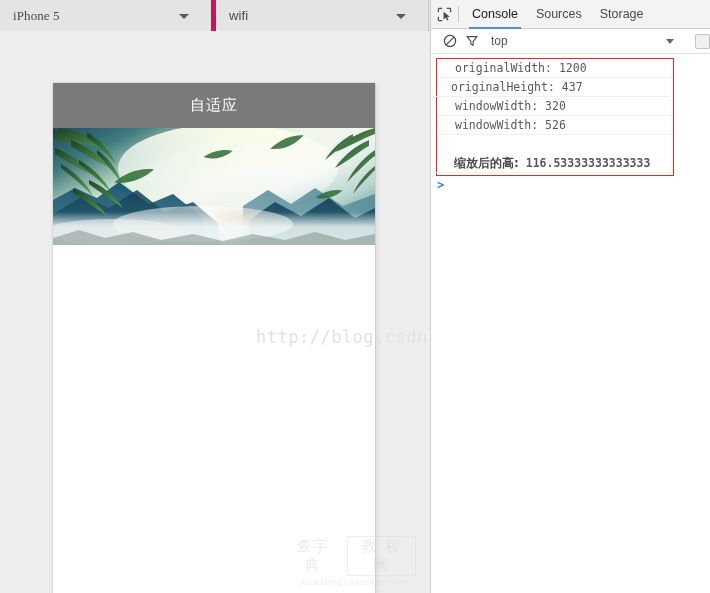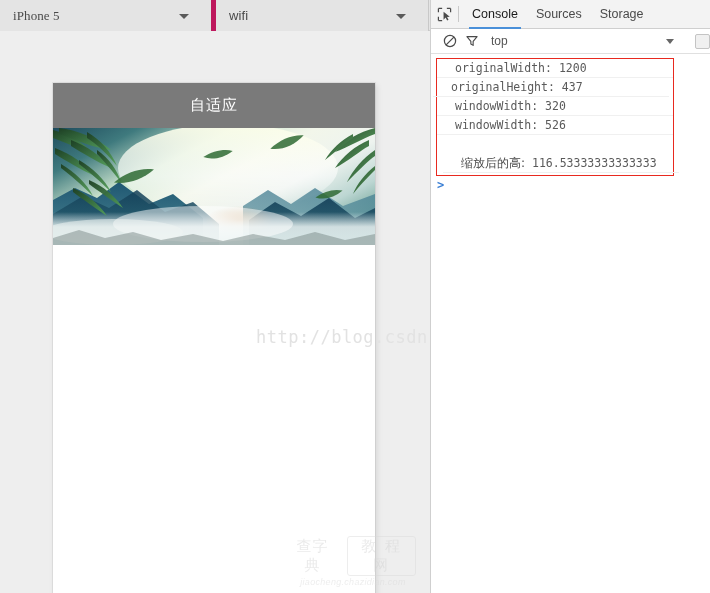--- a/index.html
+++ b/index.html
@@ -437,21 +437,21 @@
         <span>437</span>
       </div>
       <div class="console-line" style="position:absolute;left:6px;top:43px;width:236px;">
         <span>windowWidth:</span>
         <span>320</span>
       </div>
       <div class="console-line" style="position:absolute;left:6px;top:62px;width:236px;">
         <span>windowWidth:</span>
         <span>526</span>
       </div>
-      <div class="console-line" style="position:absolute;left:12px;top:100px;width:236px;">
+      <div class="console-line" style="position:absolute;left:5px;top:100px;width:236px;font-weight:bold;">
         <span class="cjk">缩放后的高:</span>
         <span>116.53333333333333</span>
       </div>
 
       <div id="console-prompt">&gt;</div>
     </div>
 
   </div>
 </div>
 

